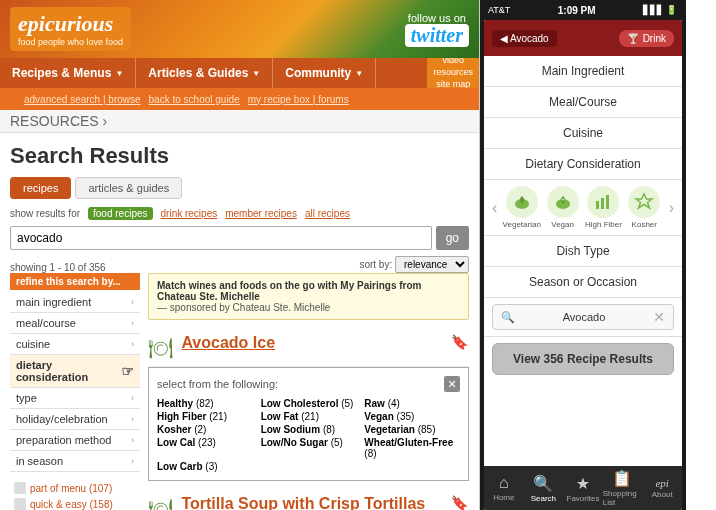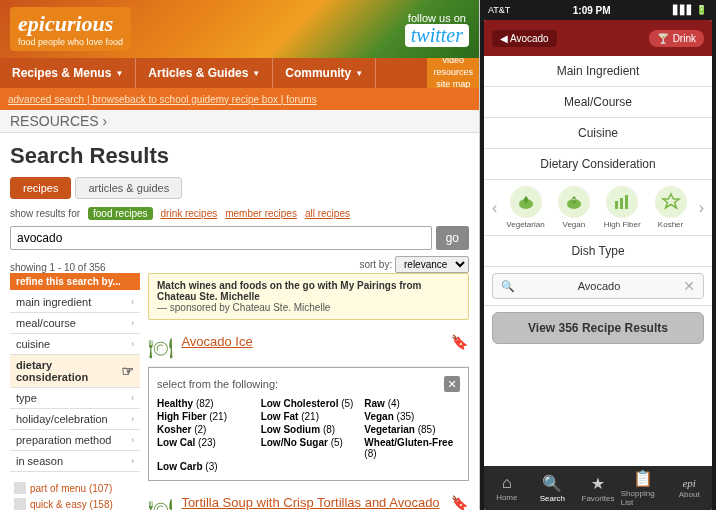--- a/index.html
+++ b/index.html
@@ -39,21 +39,21 @@
       font-family: Georgia, serif;
     }
 
     .epi-logo-sub {
       font-size: 9px;
       color: #fff8e0;
     }
 
     .twitter-text {
       font-size: 18px;
-      font-weight: normal;
+      font-weight: bold;
       color: #1da1f2;
       font-family: Georgia, serif;
     }
 
     .epi-nav {
       background: #c8531a;
       height: 30px;
       display: flex;
       align-items: center;
     }
@@ -83,22 +83,22 @@
       text-align: center;
       line-height: 1.3;
       margin-left: auto;
     }
 
     .epi-subnav {
       background: #e87020;
       height: 22px;
       display: flex;
       align-items: center;
-      padding: 0 8px;
-      gap: 0;
+      padding: 0 24px;
+      gap: 8px;
     }
 
     .epi-subnav-link {
       color: #ffe0c0;
       font-size: 10px;
       text-decoration: underline;
       cursor: pointer;
     }
 
     .epi-breadcrumb {
@@ -300,22 +300,22 @@
     }
 
     .recipe-icon {
       font-size: 20px;
       color: #5a8a30;
       margin-top: 2px;
     }
 
     .recipe-link {
       color: #c8531a;
-      font-weight: normal;
-      font-size: 13px;
+      font-weight: bold;
+      font-size: 16px;
       text-decoration: underline;
       cursor: pointer;
     }
 
     .recipe-bookmark {
       margin-left: auto;
       color: #aaa;
       font-size: 14px;
     }
 
@@ -355,21 +355,21 @@
 
     .dropdown-items {
       display: grid;
       grid-template-columns: 1fr 1fr 1fr;
       gap: 2px 8px;
       font-size: 10px;
     }
 
     
     #mobile-panel {
-      width: 236px;
+      width: 206px;
       height: 510px;
       display: flex;
       flex-direction: column;
       background: #1a1a1a;
     }
 
     .mobile-status-bar {
       background: #1a1a1a;
       height: 20px;
       display: flex;
@@ -798,20 +798,21 @@
             <svg width="22" height="22" viewBox="0 0 22 22">
               <polygon points="11,3 13.5,8 19,8 14.5,11.5 16.5,17 11,13.5 5.5,17 7.5,11.5 3,8 8.5,8" fill="none" stroke="#7ab648" stroke-width="1.5"></polygon>
             </svg>
           </div>
           <span class="mobile-icon-label">Kosher</span>
         </div>
         <span class="mobile-chevron">›</span>
       </div>
 
       <div class="mobile-filter-item">Dish Type</div>
+      <div class="mobile-filter-item">Season or Occasion</div>
 
       <div class="mobile-search-box">
         <div class="mobile-search-input">
           <span>🔍</span>
           <span class="mobile-search-val">Avocado</span>
           <span class="mobile-clear-btn">✕</span>
         </div>
       </div>
 
       <div class="mobile-view-results-btn">View 356 Recipe Results</div>

